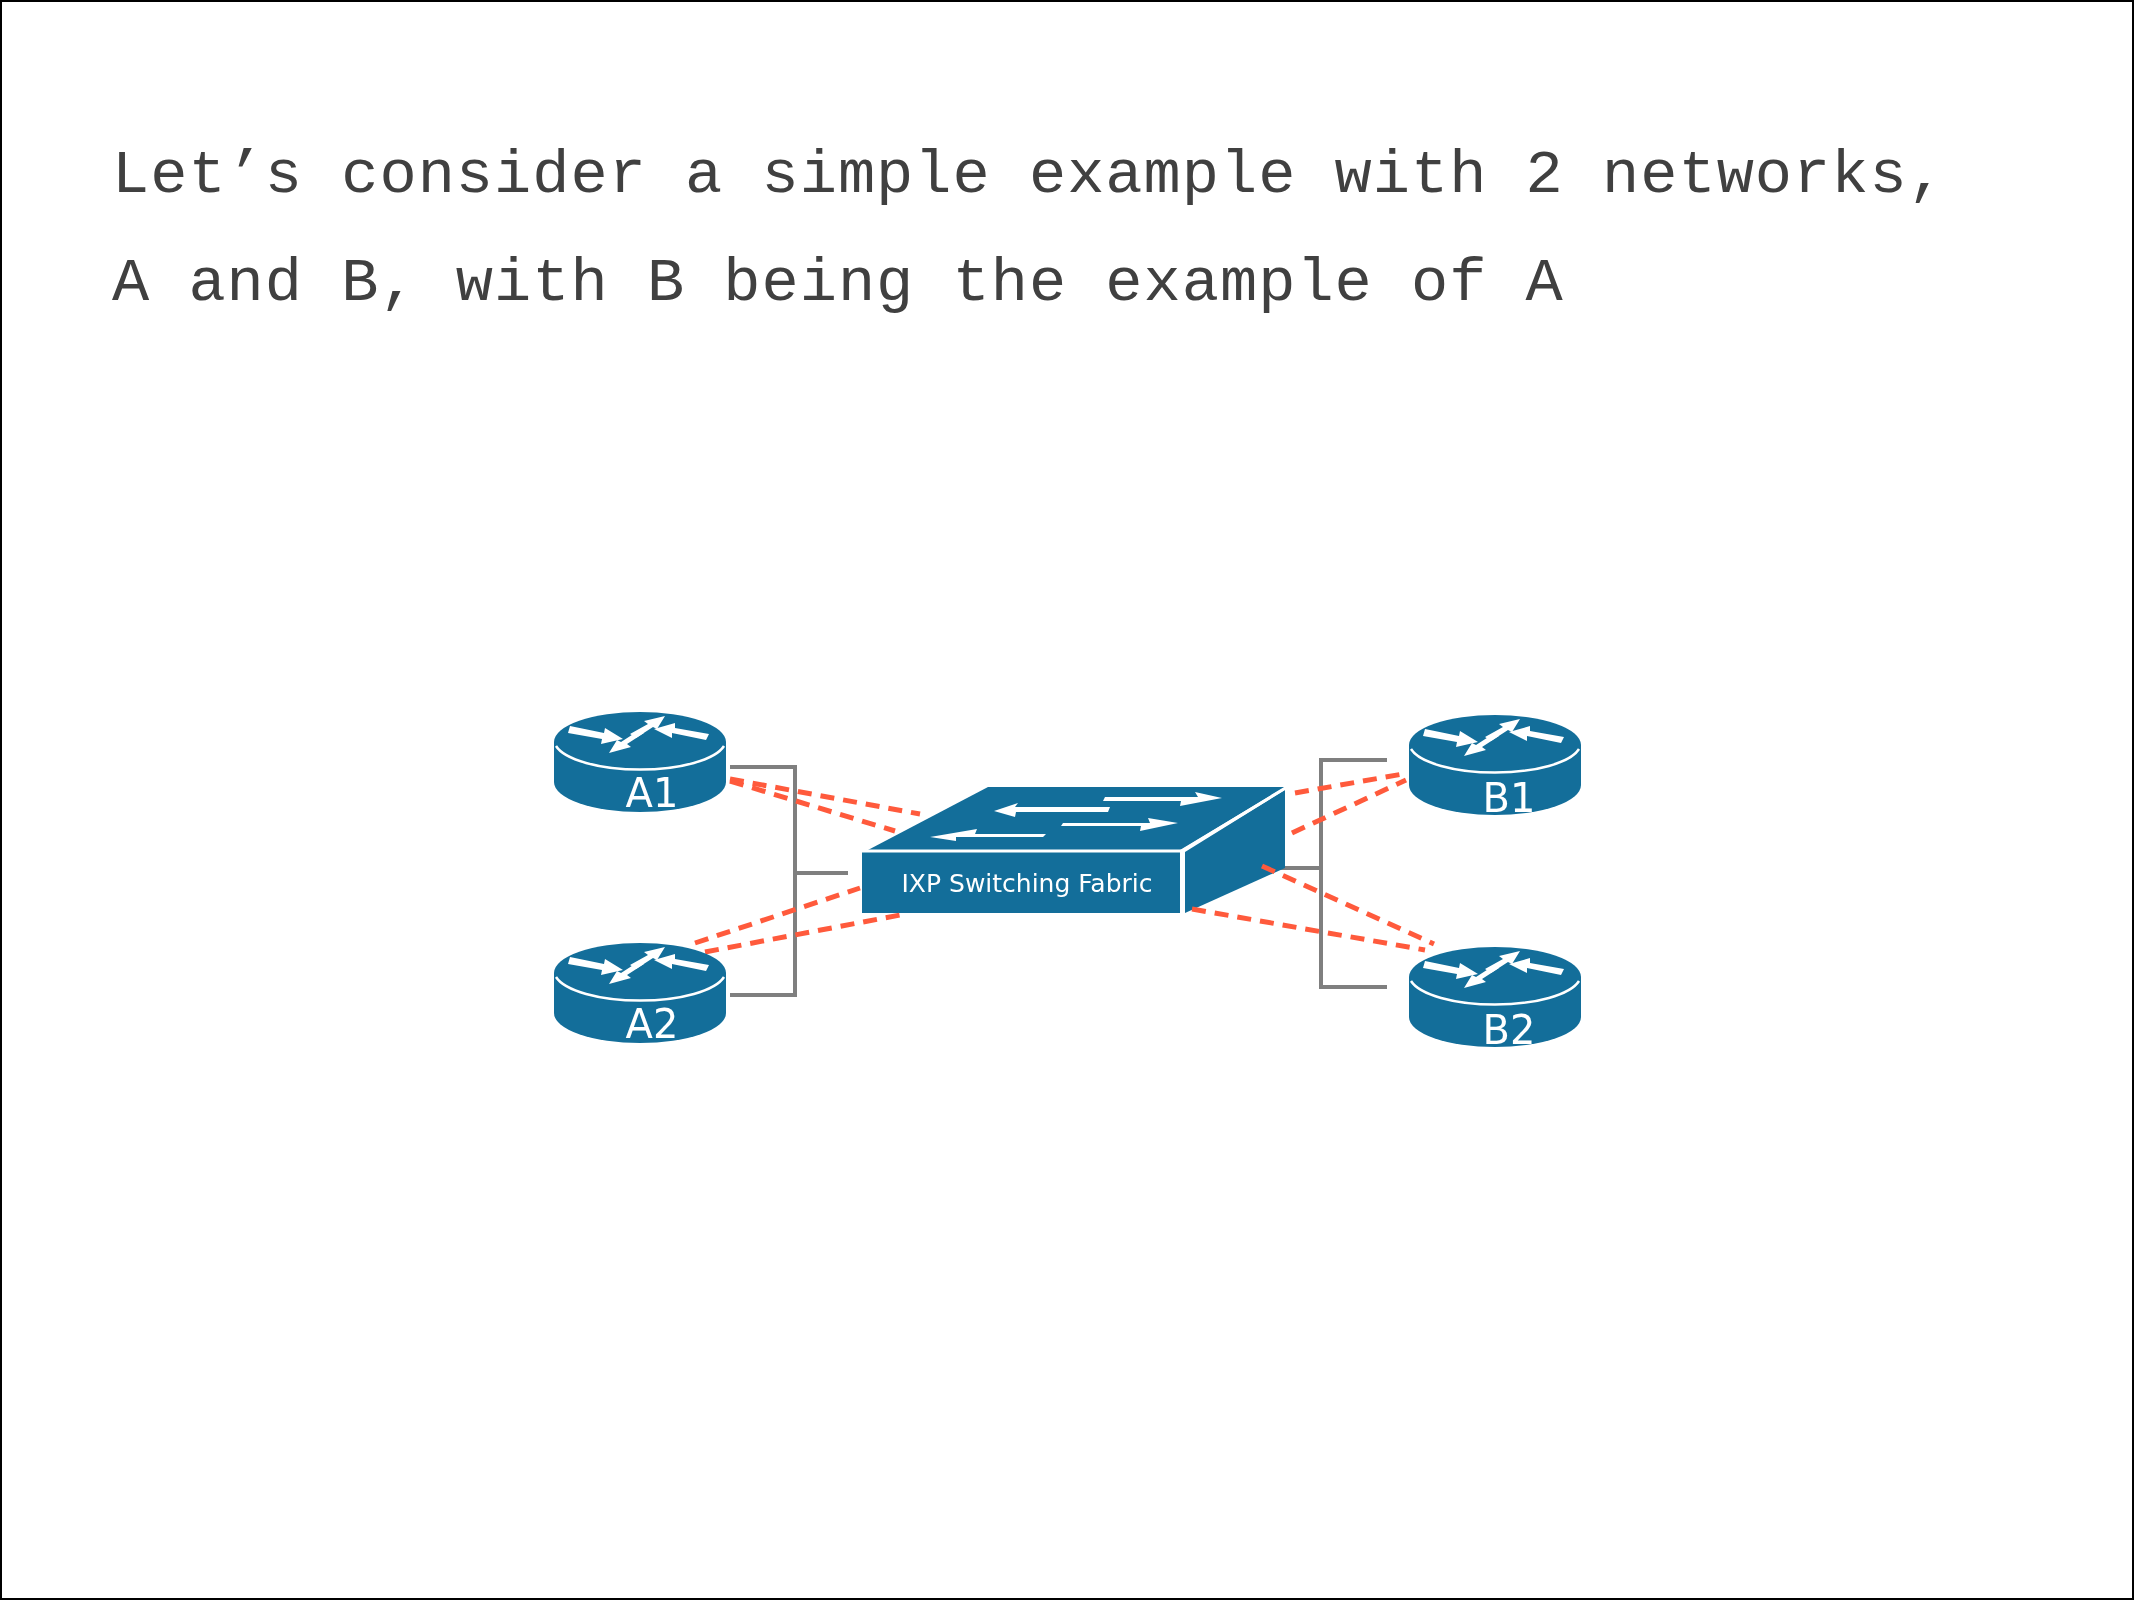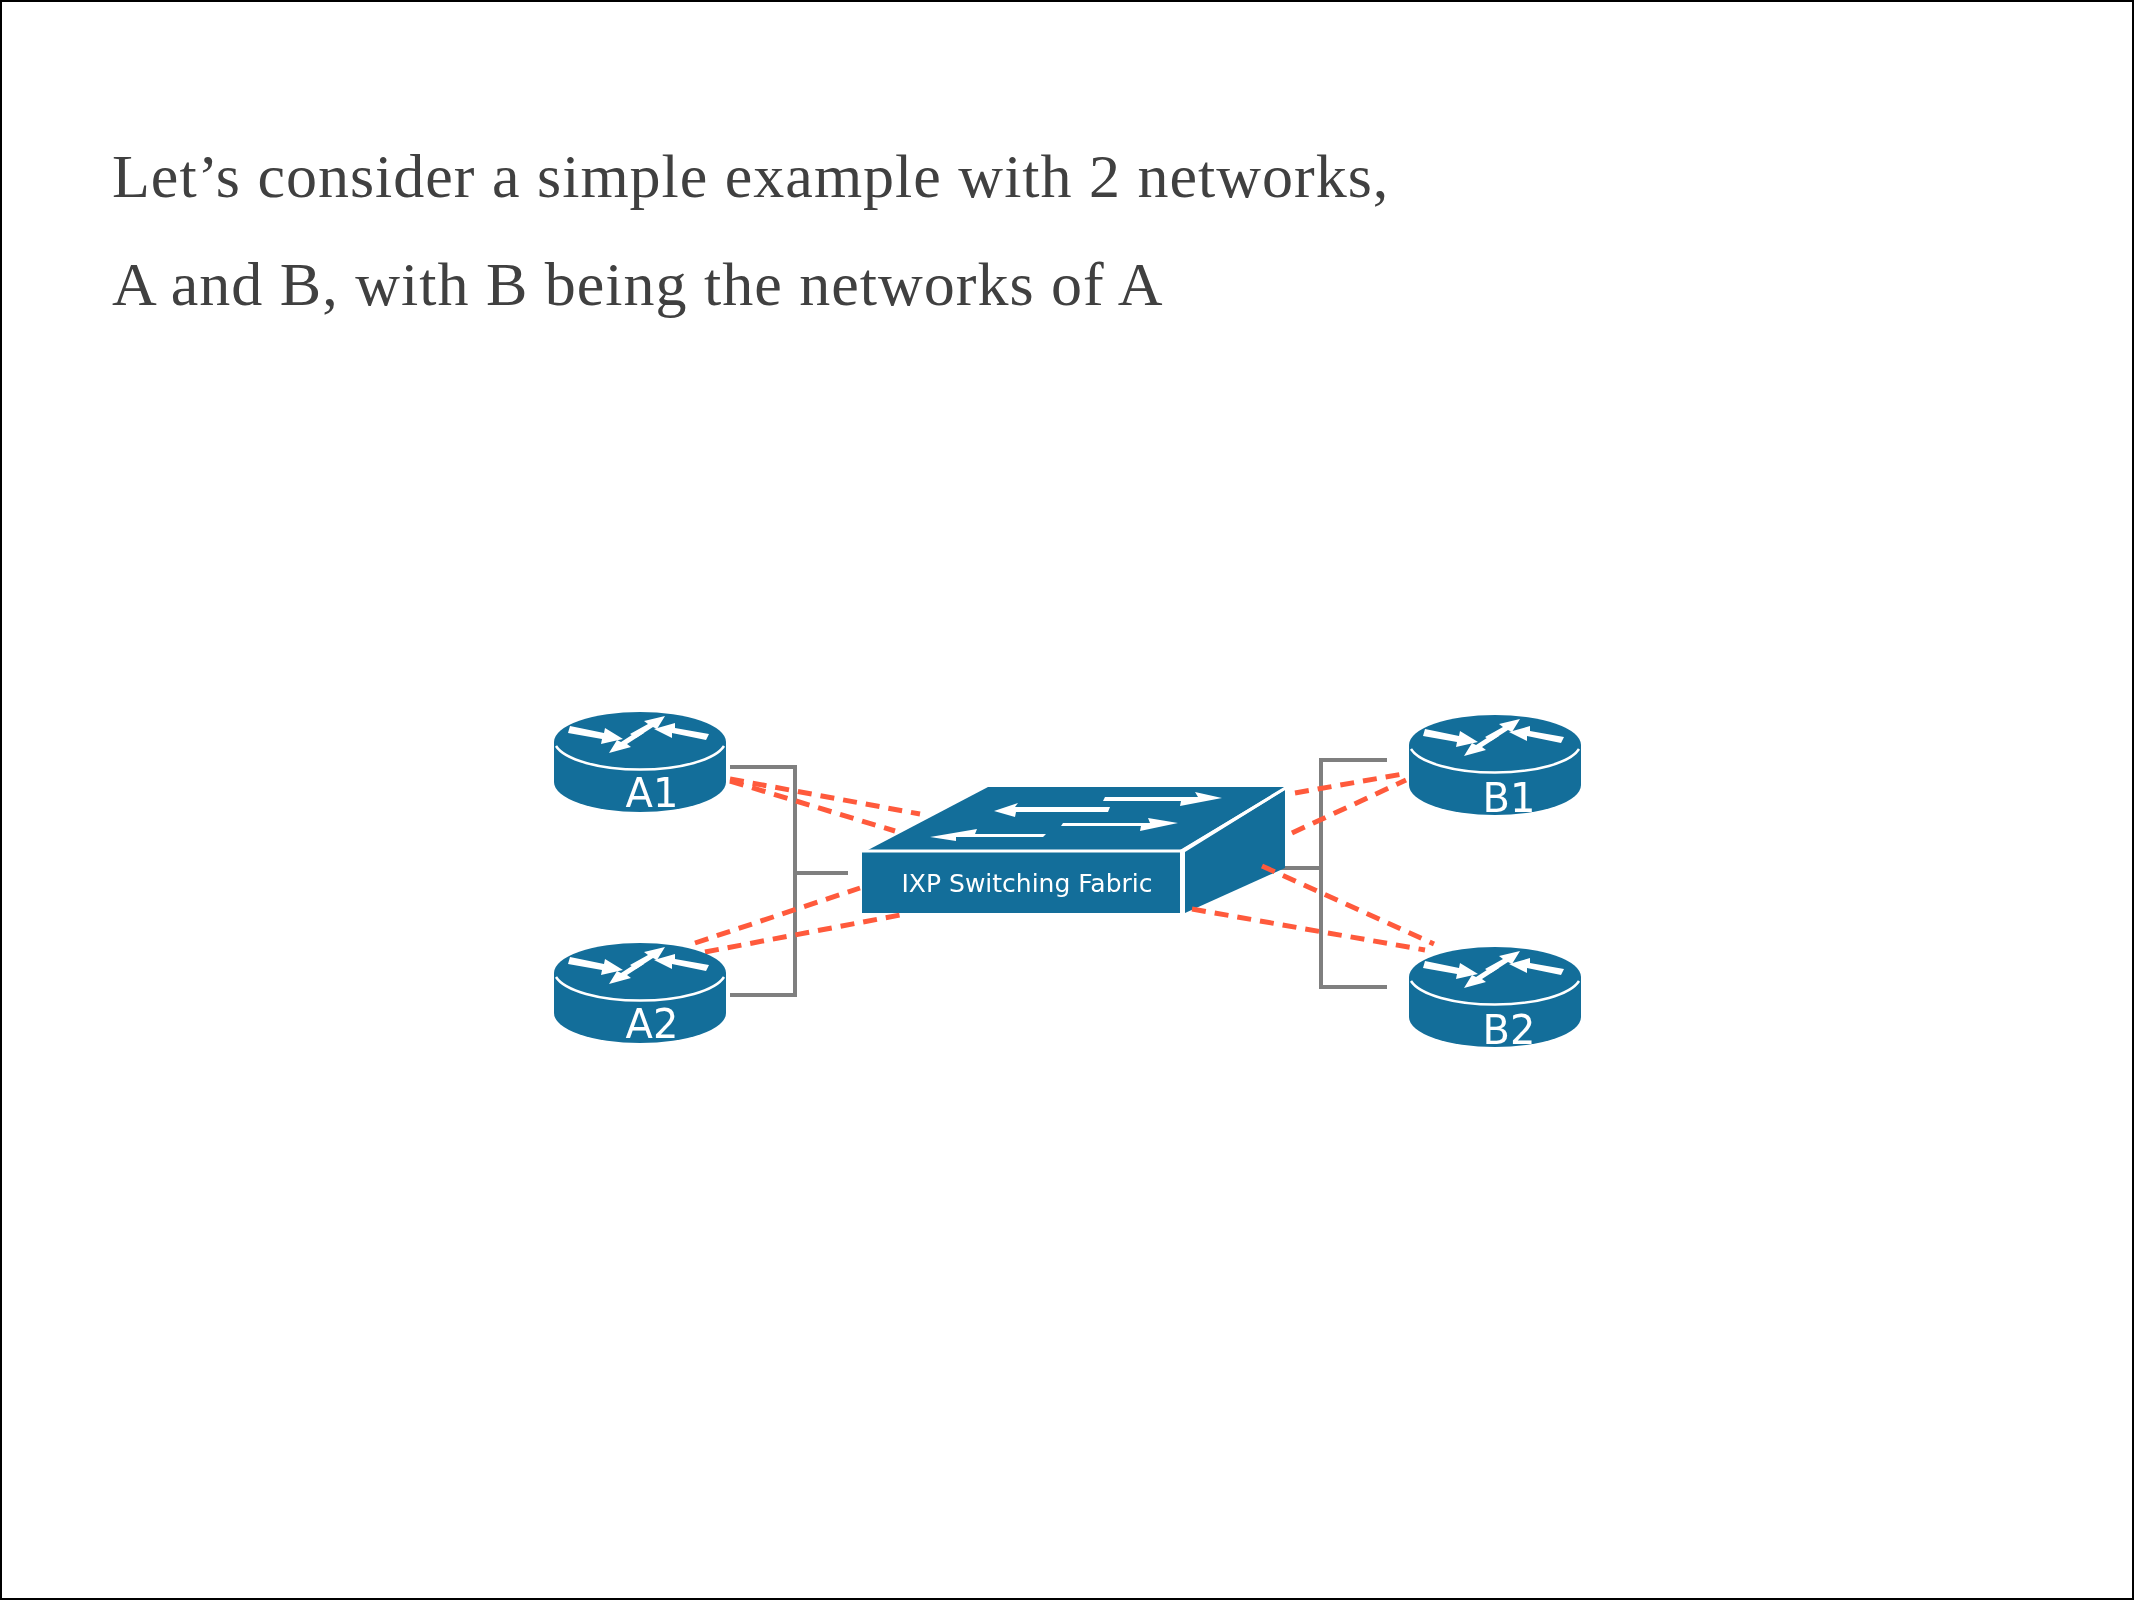--- a/index.html
+++ b/index.html
@@ -3,38 +3,38 @@
 <meta charset="utf-8">
 <style>
   html, body { margin: 0; padding: 0; background: #ffffff; }
   body { width: 2134px; height: 1600px; position: relative; overflow: hidden; }
   .frame {
     position: absolute; left: 0; top: 0; width: 2130px; height: 1596px;
     border: 2px solid #000000; background: #ffffff;
   }
   .title {
     position: absolute; left: 112px; top: 122px;
-    font-family: Liberation Serif, serif;
+    font-family: Liberation Mono, monospace;
     font-size: 62px; line-height: 108px; color: #404040;
     letter-spacing: 1px;
   }
   .title div { white-space: nowrap; }
   svg.diagram { position: absolute; left: 0; top: 0; }
   .node-label {
     font-family: "DejaVu Sans", sans-serif; fill: #ffffff;
   }
 </style>
 </head>
 <body>
 
 <div class="frame"></div>
 
 <div class="title">
   <div>Let’s consider a simple example with 2 networks,</div>
-  <div>A and B, with B being the networks of A</div>
+  <div>A and B, with B being the example of A</div>
 </div>
 
 <svg class="diagram" width="2134" height="1600" viewBox="0 0 2134 1600">
   <defs>
 
     <g id="router-shape">
       <path d="M -86 0 L -86 40 A 86 30 0 0 0 86 40 L 86 0 Z" fill="#136E9A"></path>
       <ellipse cx="0" cy="0" rx="86" ry="30" fill="#136E9A"></ellipse>
       <path d="M -84 4 A 86 30 0 0 0 84 4" fill="none" stroke="#ffffff" stroke-width="2.5"></path>
 

